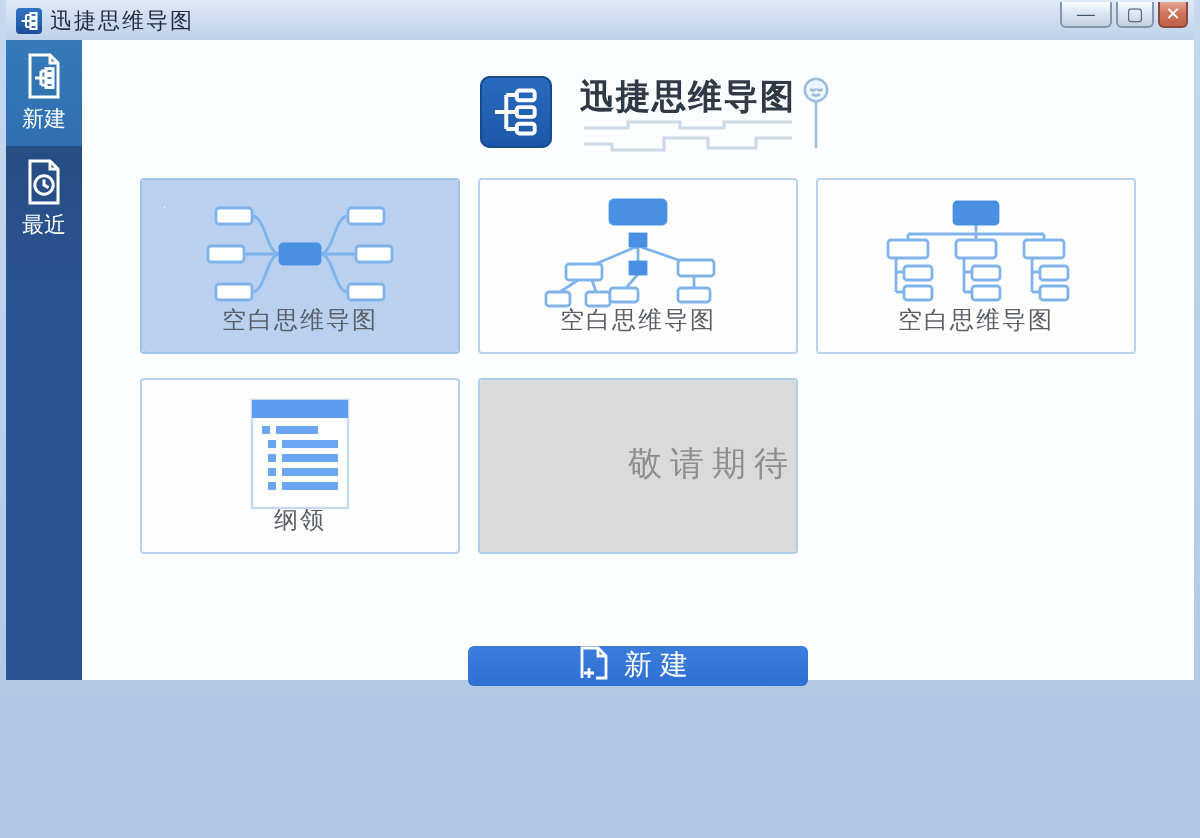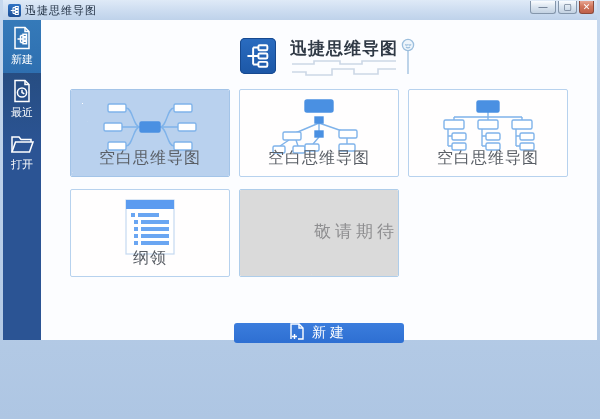--- a/index.html
+++ b/index.html
@@ -49,21 +49,21 @@
   .brand-balloon { position:absolute; right:-18px; top:0; }
   .brand-circuit { position:absolute; left:2px; top:21px; }
 
   
   .grid { margin-top:11px; display:grid; grid-template-columns:repeat(3,160px);
           grid-auto-rows:88px; gap:12px 9px; }
   .card { position:relative; border:1px solid #b7d2ee; border-radius:2px; background:#fffefe;
           overflow:hidden; cursor:pointer; }
   .card .glyph { position:absolute; left:50%; top:8px; transform:translateX(-50%); }
   .card .card-label { position:absolute; left:0; right:0; bottom:7px; text-align:center;
-                      font-size:16px; color:#5a5f66; letter-spacing:1px; }
+                      font-size:12px; color:#5a5f66; letter-spacing:1px; }
   .card.textured-blue { border-color:#a3c4e8; }
   .card.textured-gray { border-color:#aecdea; }
   .noise-fill { position:absolute; left:0; top:0; width:100%; height:100%; }
   .coming-soon-text { position:absolute; left:0; right:0; top:50%; transform:translateY(-55%);
                       text-align:right; font-family:"DejaVu Serif","Liberation Serif",serif;
                       font-size:17px; color:#8e8e90; letter-spacing:4px; }
 
   
   .new-btn { margin-top:46px; width:170px; height:28px; border:none; border-radius:3px;
              background:linear-gradient(#3b7ddd,#2e6fd2); color:#fff; font-size:14px;
@@ -121,31 +121,20 @@
               <path d="M4,1.5 H14 L18,5.5 V22.5 H4 Z"></path>
               <path d="M14,1.5 V5.5 H18"></path>
               <circle cx="11" cy="13.5" r="4.6"></circle>
               <path d="M11,10.8 V13.5 L13.3,14.8"></path>
             </g>
           </svg>
         </span>
         <span>最近</span>
       </div>
 
-      <div class="side-item">
-        <span>
-          <svg width="24" height="22" viewBox="0 0 24 22">
-            <g fill="none" stroke="#fff" stroke-width="1.5">
-              <path d="M2,19 V4 H9 L11,6.5 H21 V9"></path>
-              <path d="M2,19 L5.5,9 H23 L19.5,19 Z"></path>
-            </g>
-          </svg>
-        </span>
-        <span>打开</span>
-      </div>
     </div>
 
     <div class="main">
 
       <div class="brand">
         <div class="brand-logo">
           <svg width="26" height="26" viewBox="0 0 32 32">
             <g fill="none" stroke="#fff" stroke-width="2.4">
               <path d="M3,16 H10 M10,5.5 V26.5 M10,5.5 H16 M10,16 H16 M10,26.5 H16"></path>
               <rect x="16.5" y="2.8" width="11" height="6" rx="1.5"></rect>

